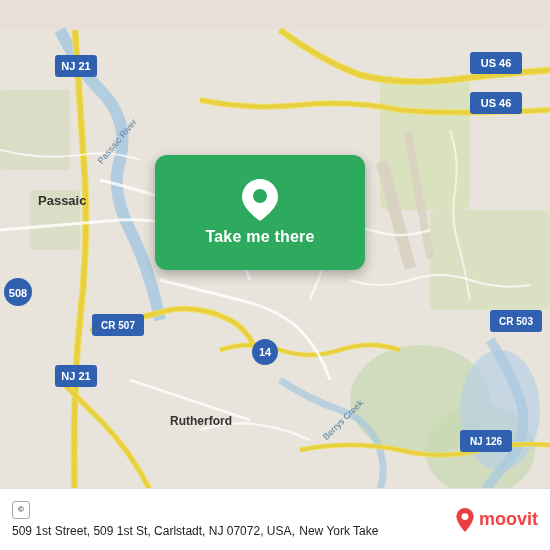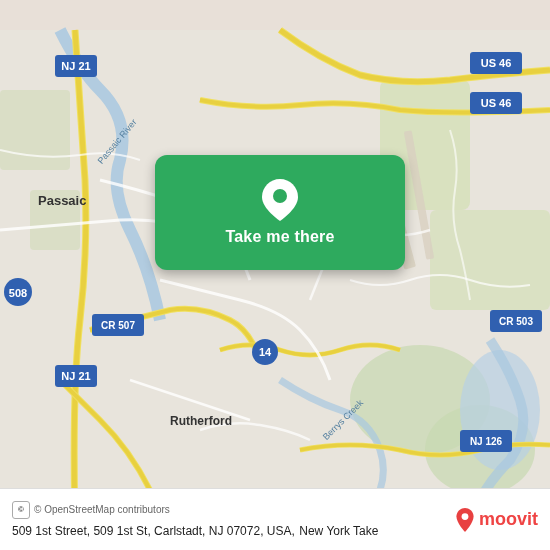--- a/index.html
+++ b/index.html
@@ -11,21 +11,21 @@
       height: 550px;
       background-color: #e8e0d8;
       overflow: hidden;
     }
 
     
     .action-card {
       position: absolute;
       top: 155px;
       left: 155px;
-      width: 250px;
+      width: 210px;
       height: 115px;
       background: #2eaa5e;
       border-radius: 12px;
       display: flex;
       flex-direction: column;
       align-items: center;
       justify-content: center;
       cursor: pointer;
       box-shadow: 0 4px 12px rgba(0,0,0,0.3);
       gap: 8px;
@@ -221,21 +221,20 @@
         <circle cx="18" cy="17" r="7" fill="#2eaa5e"></circle>
       </svg>
     </div>
     <span class="action-label">Take me there</span>
   </div>
 
   <div class="bottom-bar">
     <div class="bottom-left">
       <div class="osm-credit">
         <div class="osm-logo">©</div>
-        <span>© OpenStreetMap contributors</span>
       </div>
       <div>
         <span class="address-line">509 1st Street, 509 1st St, Carlstadt, NJ 07072, USA,</span>
         <span class="address-line">New York Take</span>
       </div>
     </div>
     <div class="moovit-logo">
       <svg class="moovit-pin" viewBox="0 0 20 28" xmlns="http://www.w3.org/2000/svg">
         <path d="M10 0 C4.48 0 0 4.48 0 10 C0 17.5 10 28 10 28 C10 28 20 17.5 20 10 C20 4.48 15.52 0 10 0Z" fill="#e84040"></path>
         <circle cx="10" cy="10" r="4" fill="white"></circle>

